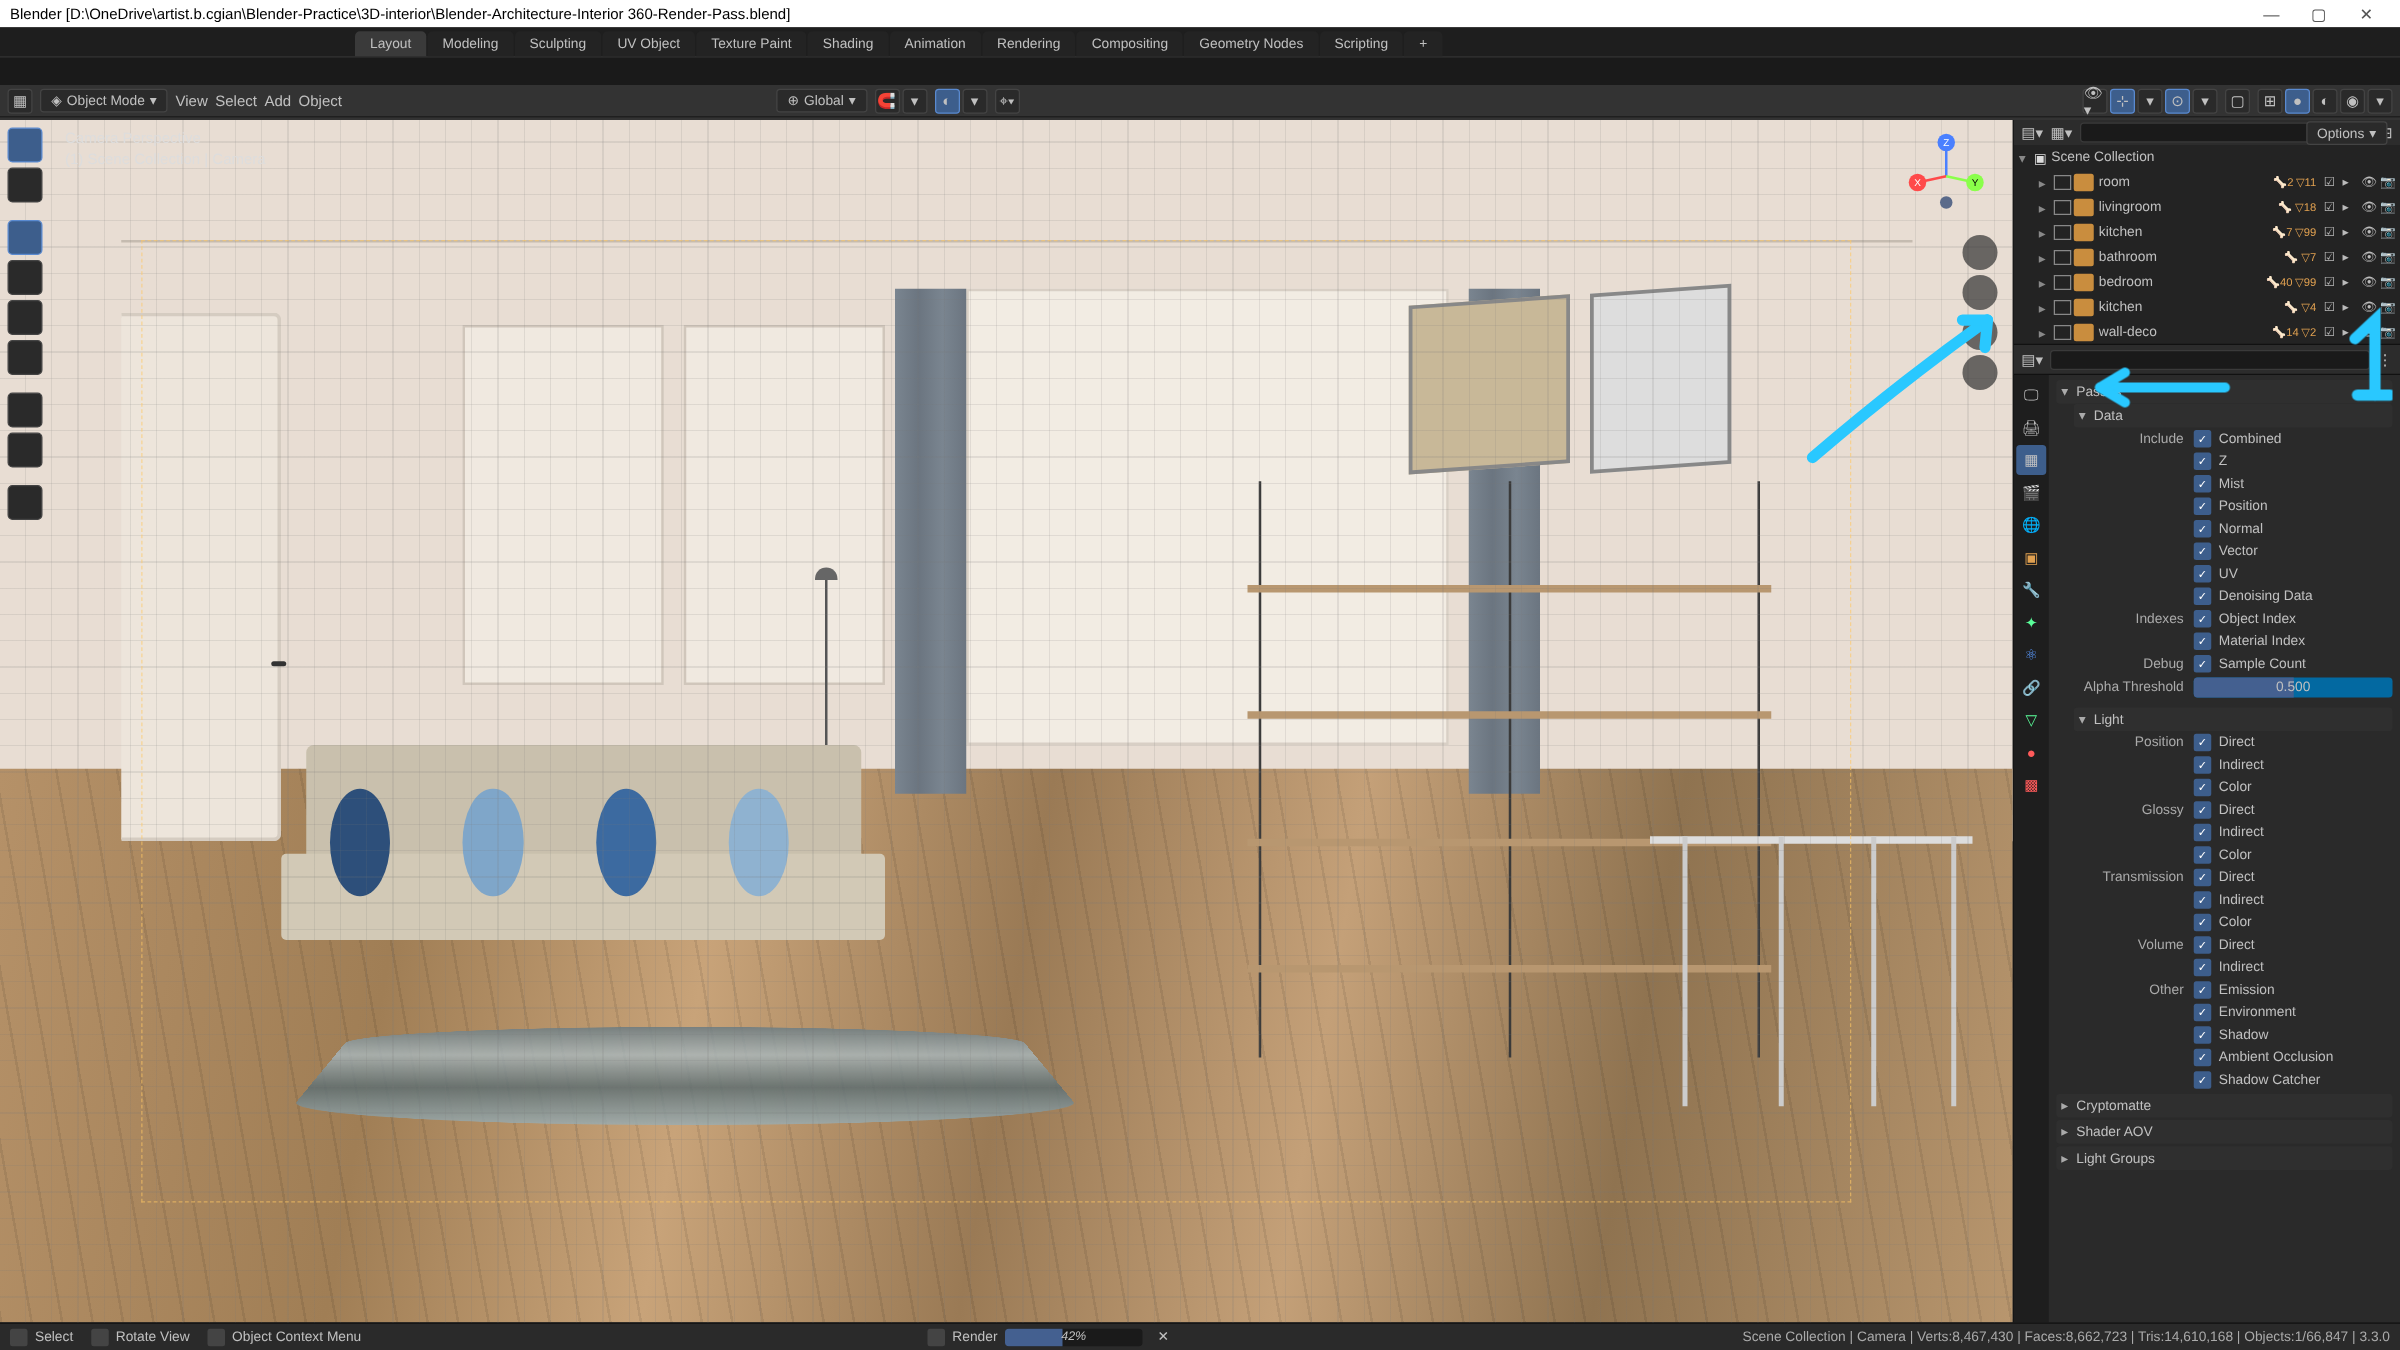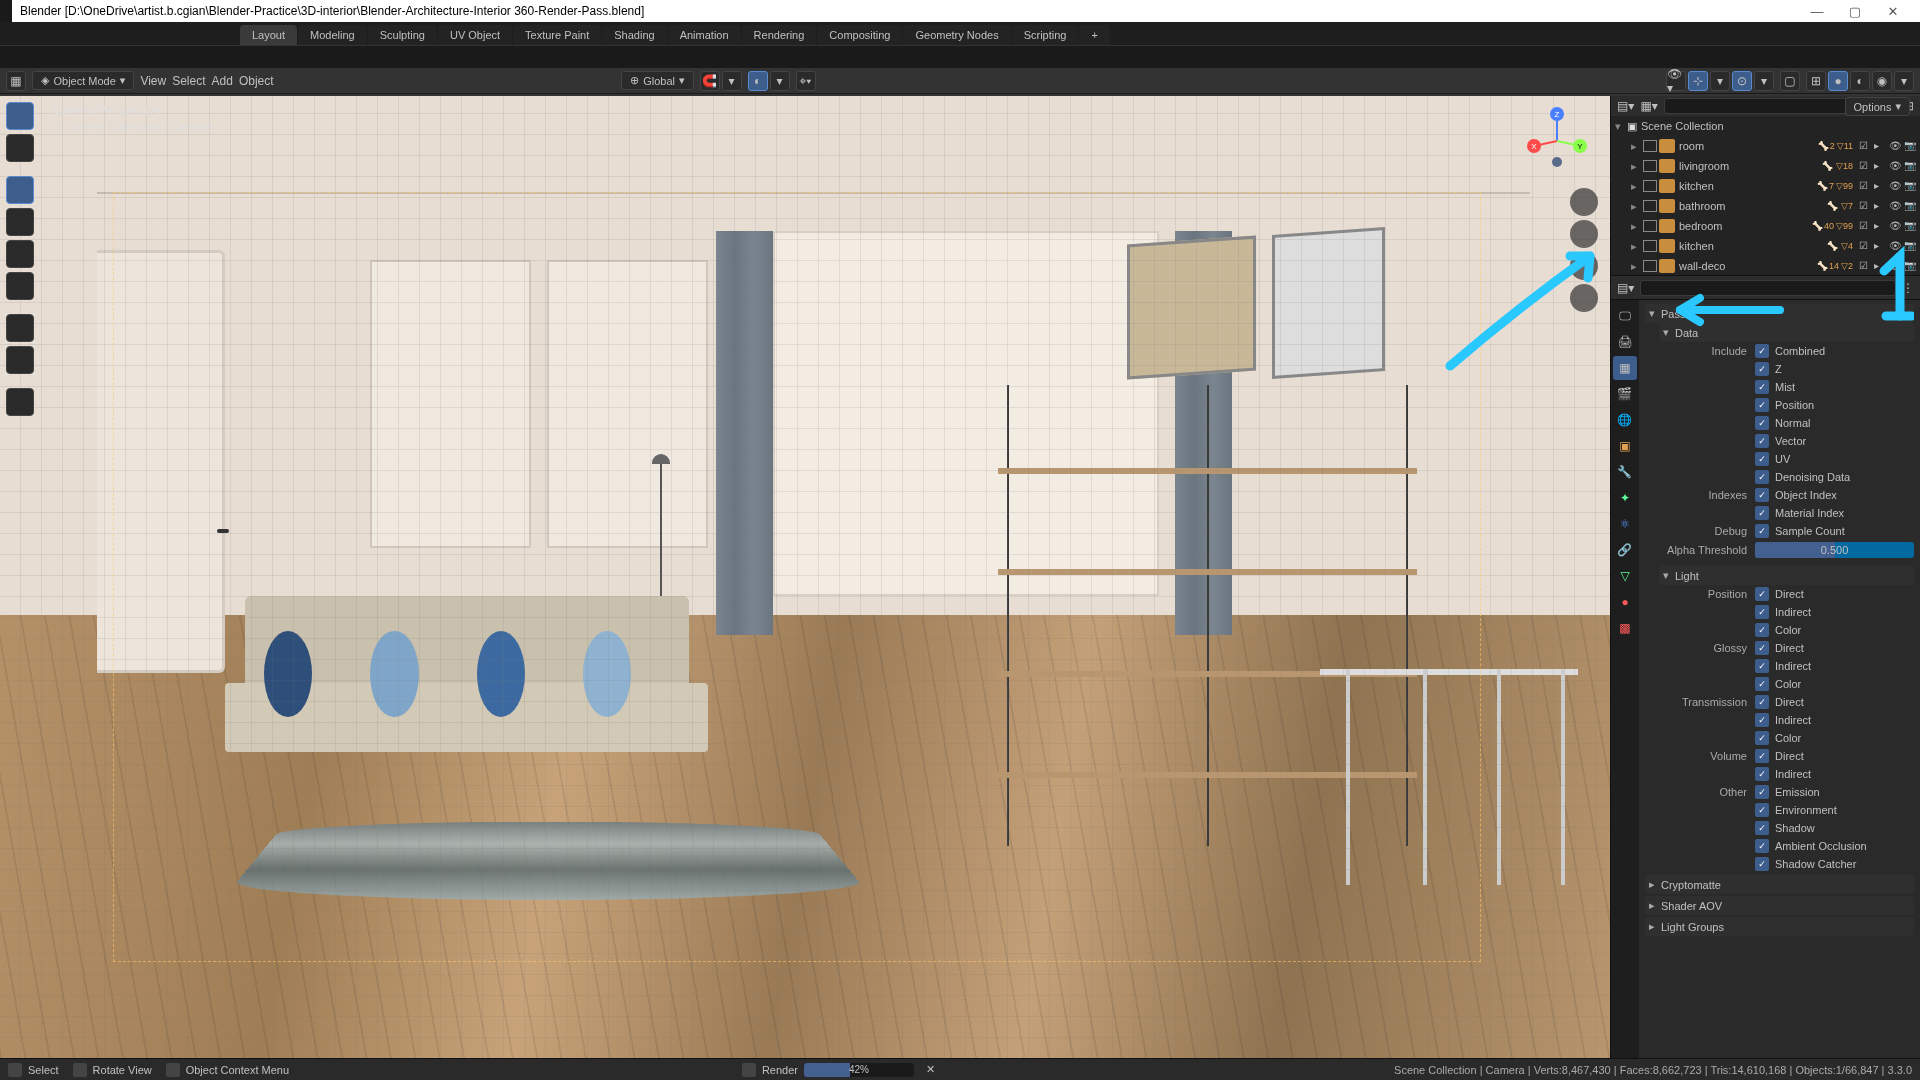--- a/index.html
+++ b/index.html
@@ -1,19 +1,19 @@
 <!DOCTYPE html>
 <html><head>
 <meta charset="utf-8">
 <style>
 * { margin:0; padding:0; box-sizing:border-box; font-family:"Segoe UI",Arial,sans-serif; user-select:none; }
 body { width:1920px; height:1080px; background:#1a1a1a; color:#c0c0c0; font-size:12px; overflow:hidden; position:relative; }
 
 
-.titlebar { height:22px; background:#fff; color:#000; display:flex; align-items:center; padding:0 8px; font-size:12px;margin-left:12px; }
+.titlebar { height:22px; background:#fff; color:#000; display:flex; align-items:center; padding:0 8px; font-size:12px; }
 .titlebar .spacer { flex:1; }
 .titlebar .winbtn { width:38px; height:22px; display:flex; align-items:center; justify-content:center; font-size:13px; color:#555; }
 
 
 .menubar { height:22px; background:#1e1e1e; display:flex; align-items:center; padding:0 6px; gap:0; }
 .menubar .logo { width:20px; height:20px; border-radius:3px; background:linear-gradient(135deg,#ff8a00,#ff5500); margin-right:6px; }
 .menubar .mitem { padding:3px 9px; cursor:pointer; }
 .menubar .right { margin-left:auto; display:flex; align-items:center; gap:4px; }
 .menubar .scenebox { background:#2a2a2a; border:1px solid #3a3a3a; border-radius:3px; padding:2px 8px; width:120px; }
 .menubar .iconbtn { width:20px; height:20px; background:#2a2a2a; border-radius:3px; display:flex; align-items:center; justify-content:center; }
@@ -120,21 +120,21 @@
 .prow .chk { width:14px; height:14px; background:#3d5e8c; border-radius:2px; margin-right:6px; display:flex; align-items:center; justify-content:center; color:#fff; font-size:9px; }
 .prow .val { flex:1; }
 .numfield { background:#0369a1; border-radius:3px; padding:2px 8px; text-align:center; position:relative; }
 .numfield .bar { position:absolute; left:0; top:0; bottom:0; width:50%; background:#446090; border-radius:3px 0 0 3px; }
 .numfield span { position:relative; }
 
 
 .statusbar { position:absolute; left:0; right:0; bottom:0; height:22px; background:#2a2a2a; display:flex; align-items:center; padding:0 8px; font-size:11px; gap:14px; border-top:1px solid #111; }
 .statusbar .seg { display:flex; align-items:center; gap:6px; }
 .statusbar .ico { width:14px; height:14px; background:#444; border-radius:2px; }
-.statusbar .prog { width:110px; height:14px; background:#1a1a1a; border-radius:3px; position:relative; }
+.statusbar .prog { width:110px; height:14px; background:#1a1a1a; border-radius:3px; position:relative;font-style:italic; }
 .statusbar .prog .fill { position:absolute; left:0; top:0; bottom:0; width:42%; background:#446090; border-radius:3px 0 0 3px; }
 .statusbar .prog .txt { position:absolute; inset:0; display:flex; align-items:center; justify-content:center; font-size:10px; }
 .statusbar .spacer { flex:1; }
 .statusbar .stats { color:#aaa; }
 </style>
 </head>
 <body>
 
 <div class="titlebar">
   <span>Blender [D:\OneDrive\artist.b.cgian\Blender-Practice\3D-interior\Blender-Architecture-Interior 360-Render-Pass.blend]</span>
@@ -153,21 +153,21 @@
     <div class="iconbtn">⊕</div>
     <div class="iconbtn">✕</div>
     <div class="iconbtn">▦</div>
     <div class="scenebox">ViewLayer</div>
     <div class="iconbtn">⊕</div>
     <div class="iconbtn">✕</div>
   </div>
 </div>
 
 <div class="wstabs">
-  <div id="ws-items" style="display:flex;">
+  <div id="ws-items" style="display:flex;margin-left:44px;">
       <div class="tab active">Layout</div>
       <div class="tab">Modeling</div>
       <div class="tab">Sculpting</div>
       <div class="tab">UV Object</div>
       <div class="tab">Texture Paint</div>
       <div class="tab">Shading</div>
       <div class="tab">Animation</div>
       <div class="tab">Rendering</div>
       <div class="tab">Compositing</div>
       <div class="tab">Geometry Nodes</div>

